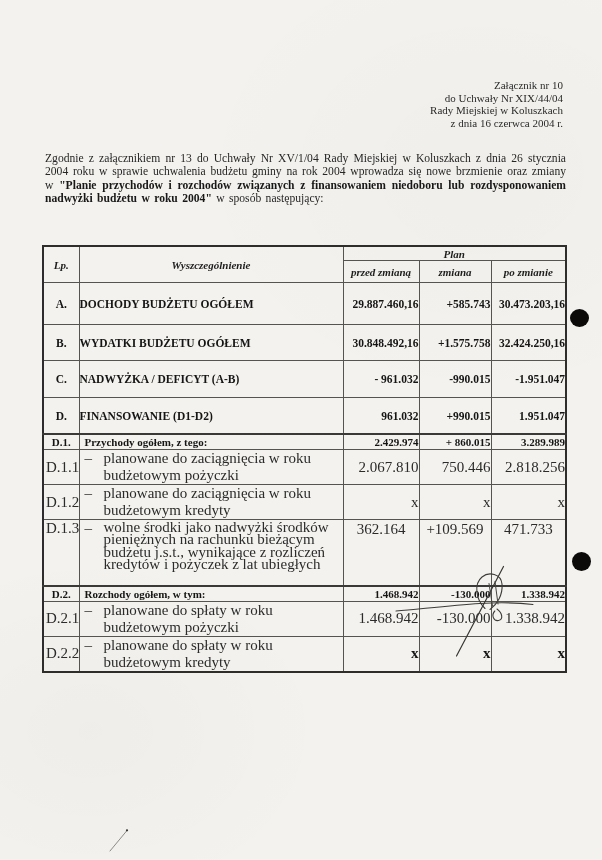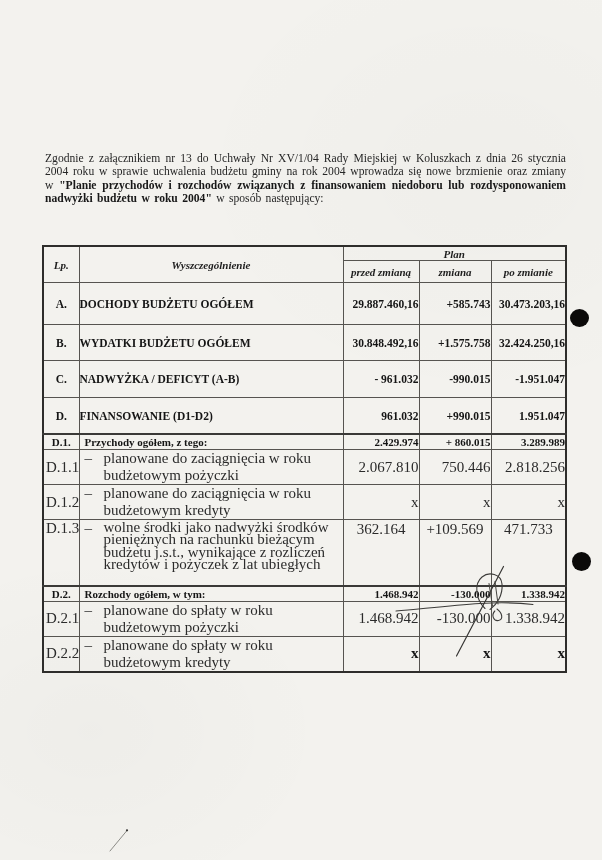--- a/index.html
+++ b/index.html
@@ -87,20 +87,26 @@
   .dot2 { left:572px; top:552px; width:19px; height:19px; }
   .sig-svg, .slash-svg { position:absolute; }
   .sig-svg { left:390px; top:558px; }
   .slash-svg { left:104px; top:824px; }
 </style>
 </head>
 <body>
 
 <div class="page">
 
+  <div class="header-block">
+    <div>Załącznik nr 10</div>
+    <div>do Uchwały Nr XIX/44/04</div>
+    <div>Rady Miejskiej w Koluszkach</div>
+    <div>z dnia 16 czerwca 2004 r.</div>
+  </div>
 
   <div class="intro"><span>Zgodnie z załącznikiem nr 13 do Uchwały Nr XV/1/04 Rady Miejskiej w Koluszkach z dnia 26 stycznia 2004  roku w sprawie uchwalenia budżetu gminy na rok 2004 wprowadza się nowe brzmienie oraz zmiany w  </span><span class="b">"Planie przychodów i rozchodów związanych z finansowaniem niedoboru lub rozdysponowaniem nadwyżki budżetu w roku 2004"</span><span> w sposób następujący:</span></div>
 
   <table class="budget">
     <colgroup>
       <col style="width:36px">
         <col style="width:264px">
         <col style="width:76px">
         <col style="width:72px">
         <col style="width:75px">

